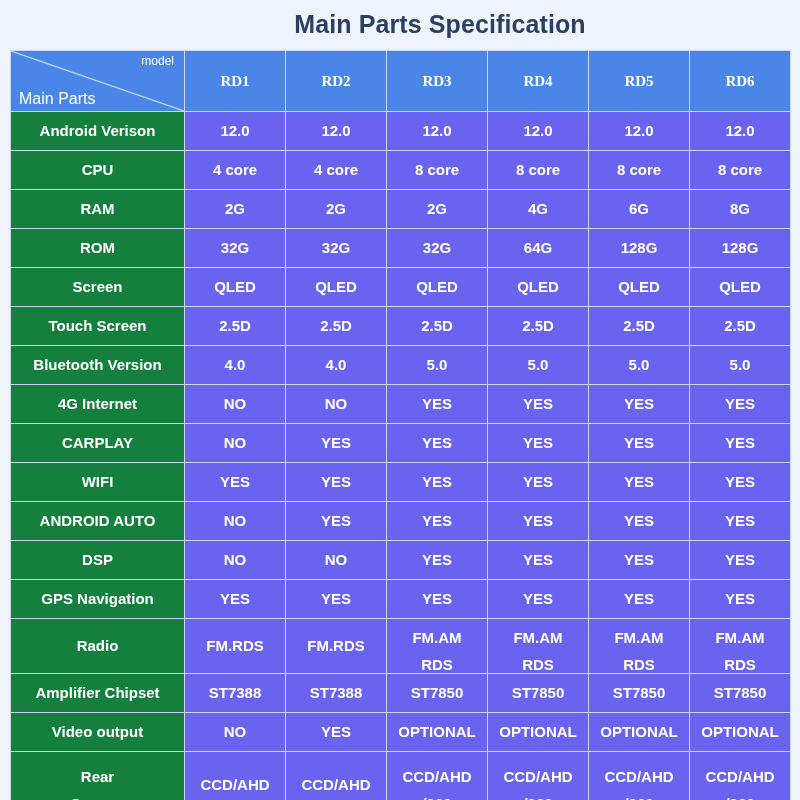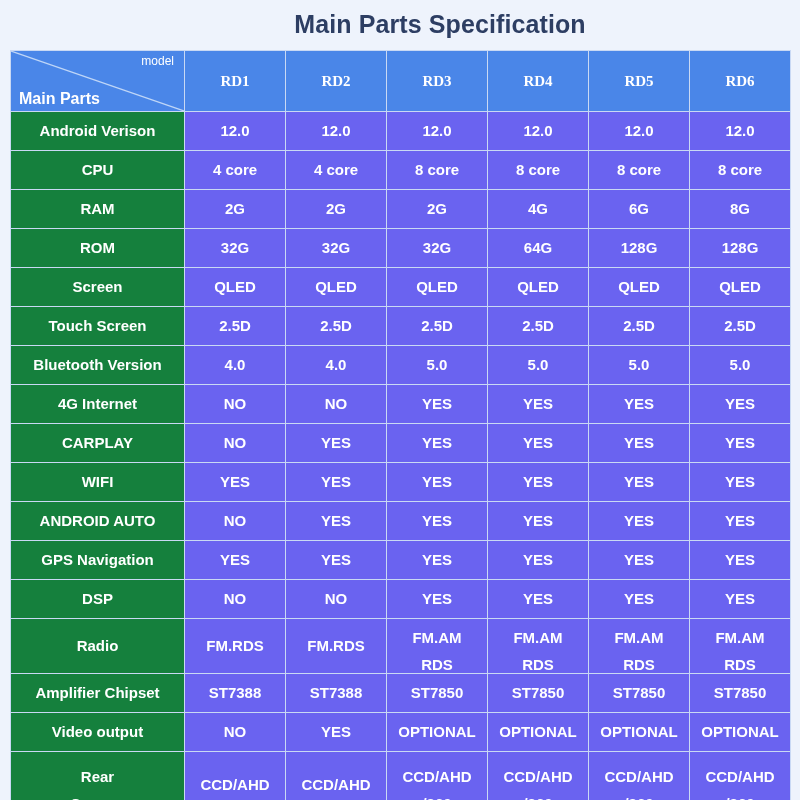--- a/index.html
+++ b/index.html
@@ -85,21 +85,21 @@
     top: 4px;
     font-size: 12px;
     font-weight: normal;
     color: #ffffff;
   }
   .corner-mainparts {
     position: absolute;
     left: 8px;
     bottom: 3px;
     font-size: 16px;
-    font-weight: bold;
+    font-weight: normal;
     color: #ffffff;
   }
 
   
   .model-head {
     background: #4a86e8;
     height: 60px;
     font-size: 19px;
     font-weight: bold;
     font-family: Liberation Serif, serif;
@@ -262,32 +262,32 @@
         <tr class="spec-row">
           <td class="row-label">ANDROID AUTO</td>
           <td class="data-cell">NO</td>
           <td class="data-cell">YES</td>
           <td class="data-cell">YES</td>
           <td class="data-cell">YES</td>
           <td class="data-cell">YES</td>
           <td class="data-cell">YES</td>
         </tr>
         <tr class="spec-row">
+          <td class="row-label">DSP</td>
+          <td class="data-cell">NO</td>
+          <td class="data-cell">NO</td>
+          <td class="data-cell">YES</td>
+          <td class="data-cell">YES</td>
+          <td class="data-cell">YES</td>
+          <td class="data-cell">YES</td>
+        </tr>
+        <tr class="spec-row">
           <td class="row-label">GPS Navigation</td>
           <td class="data-cell">YES</td>
           <td class="data-cell">YES</td>
-          <td class="data-cell">YES</td>
-          <td class="data-cell">YES</td>
-          <td class="data-cell">YES</td>
-          <td class="data-cell">YES</td>
-        </tr>
-        <tr class="spec-row">
-          <td class="row-label">DSP</td>
-          <td class="data-cell">NO</td>
-          <td class="data-cell">NO</td>
           <td class="data-cell">YES</td>
           <td class="data-cell">YES</td>
           <td class="data-cell">YES</td>
           <td class="data-cell">YES</td>
         </tr>
         <tr class="tall-row">
           <td class="row-label">Radio</td>
           <td class="data-cell">FM.RDS</td>
           <td class="data-cell">FM.RDS</td>
           <td class="data-cell">

